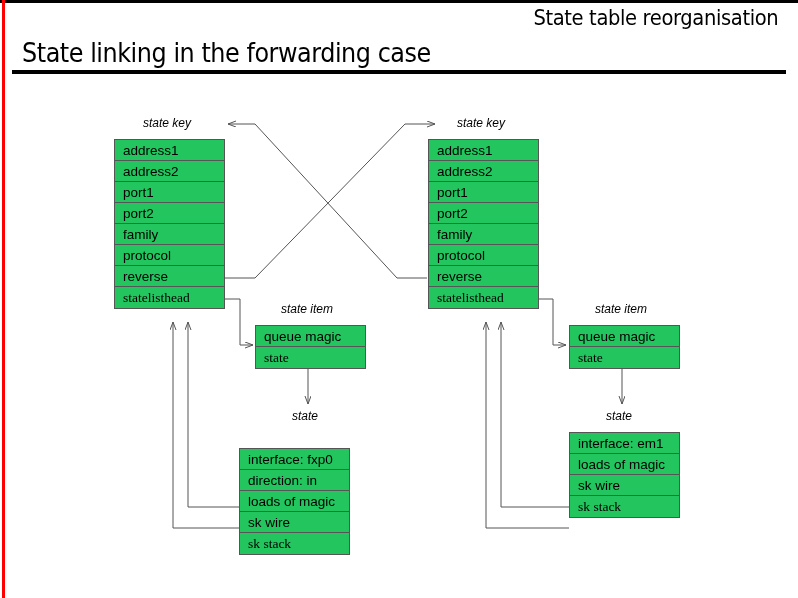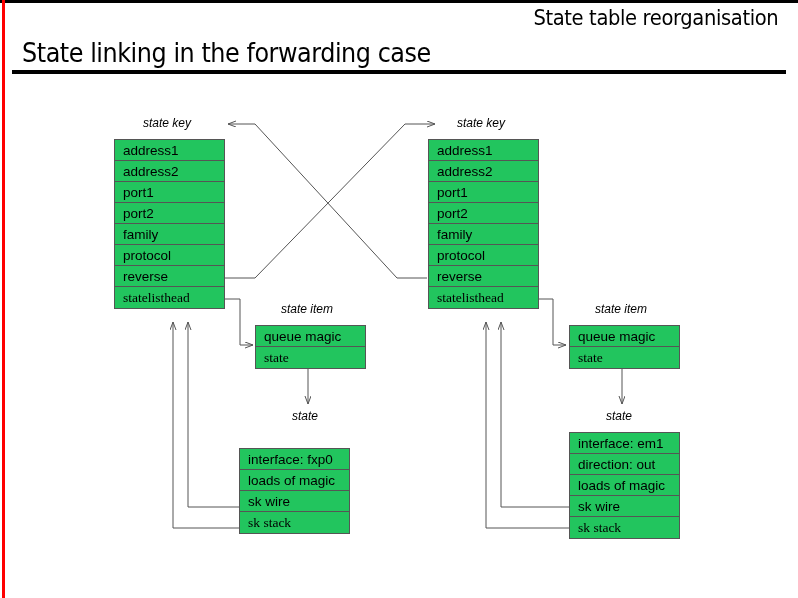--- a/index.html
+++ b/index.html
@@ -100,27 +100,27 @@
 
   <div class="caption" style="left:595px;top:302px;">state item</div>
   <div class="tbl" style="left:569px;top:325px;width:111px;">
     <div class="row">queue magic</div>
     <div class="row">state</div>
   </div>
 
   <div class="caption" style="left:292px;top:409px;">state</div>
   <div class="tbl" style="left:239px;top:432px;width:111px;margin-top:16px;">
     <div class="row">interface: fxp0</div>
+    <div class="row">direction: in</div>
     <div class="row">loads of magic</div>
     <div class="row">sk wire</div>
     <div class="row">sk stack</div>
   </div>
 
   <div class="caption" style="left:606px;top:409px;">state</div>
   <div class="tbl" style="left:569px;top:432px;width:111px;">
     <div class="row">interface: em1</div>
-    <div class="row">direction: out</div>
     <div class="row">loads of magic</div>
     <div class="row">sk wire</div>
     <div class="row">sk stack</div>
   </div>
 
 </div>
 
 </body></html>

